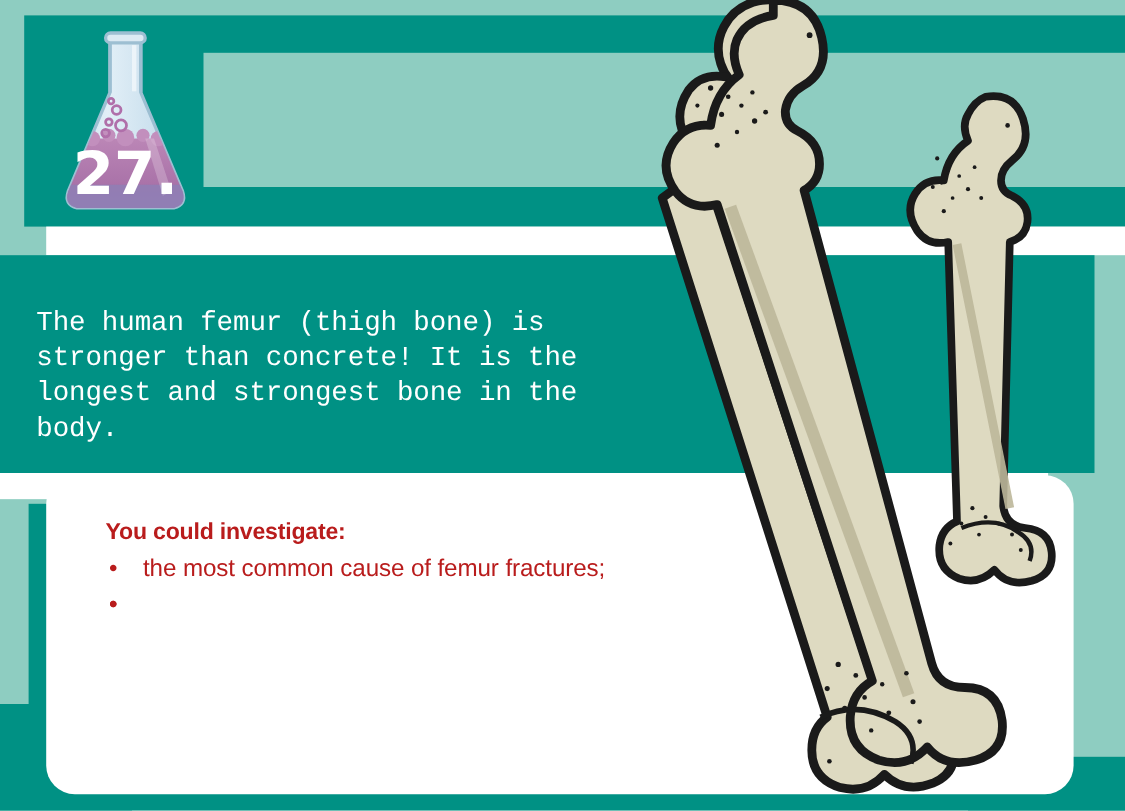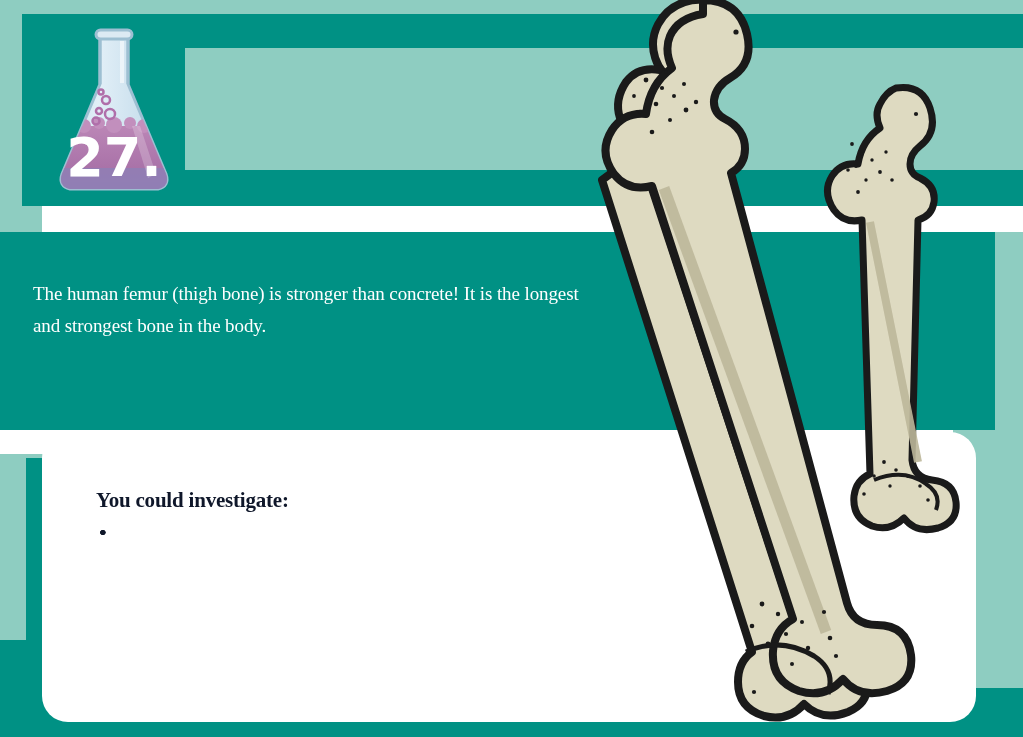--- a/index.html
+++ b/index.html
@@ -55,30 +55,30 @@
     background:#ffffff;border-radius:26px;
   }
 
   
   #flask-wrap{position:absolute;left:44px;top:8px;width:140px;height:200px;}
 
   
   #fact-text{
     position:absolute;left:33px;top:278px;width:570px;
     color:#ffffff;
-    font-family:Liberation Serif, serif;
-    font-size:19px;line-height:32px;
+    font-family:Liberation Mono, monospace;
+    font-size:25px;line-height:32px;
     letter-spacing:-0.1px;
   }
 
   
   #investigate{
-    position:absolute;left:96px;top:486px;width:600px;
-    color:#0f172a;
-    font-family:Liberation Serif, serif;
+    position:absolute;left:96px;top:470px;width:600px;
+    color:#b91c1c;
+    font-family:Liberation Sans, sans-serif;
   }
   #inv-heading{
     font-size:21px;font-weight:bold;line-height:28px;
     letter-spacing:-0.2px;margin-bottom:3px;
   }
   ul.inv-list{list-style:none;margin:0;padding:0;}
   ul.inv-list li{
     position:relative;
     font-size:22px;line-height:31.5px;
     padding-left:34px;
@@ -324,20 +324,21 @@
     </g>
   </svg>
 
   <div id="fact-text">The human femur (thigh bone) is stronger than concrete! It is the longest and strongest bone in the body.</div>
 
   <div id="investigate">
     <div id="inv-heading">You could investigate:</div>
     <ul class="inv-list">
       <li>
         <span class="bul">•</span>
+        <span>the most common cause of femur fractures;</span>
       </li>
       <li>
         <span class="bul">•</span>
       </li>
       <li>
         <span class="bul">•</span>
       </li>
     </ul>
   </div>
 

